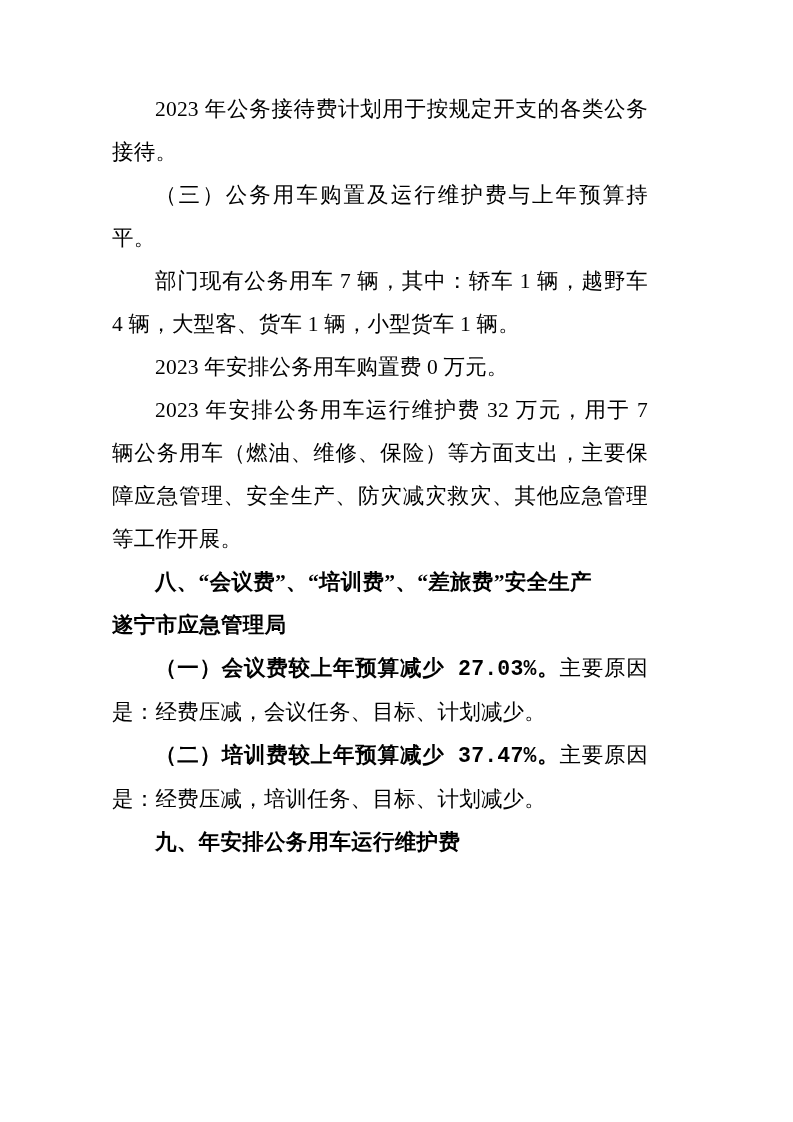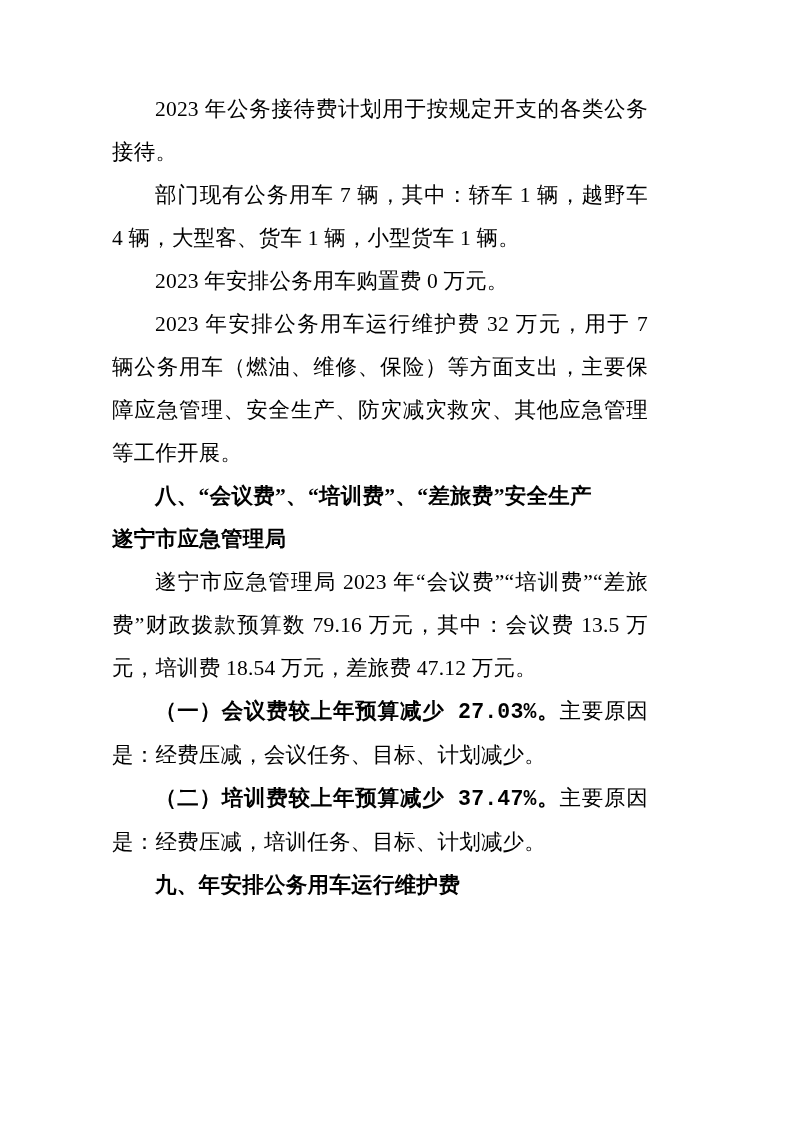--- a/index.html
+++ b/index.html
@@ -52,32 +52,32 @@
   }
 </style>
 </head>
 <body>
 
 <div class="page">
   <div class="doc-body">
 
     <p class="para">2023 年公务接待费计划用于按规定开支的各类公务接待。</p>
 
+    <p class="para">（三）公务用车购置及运行维护费与上年预算持平。</p>
 
     <p class="para">部门现有公务用车 7 辆，其中：轿车 1 辆，越野车 4 辆，大型客、货车 1 辆，小型货车 1 辆。</p>
 
     <p class="para">2023 年安排公务用车购置费 0 万元。</p>
 
     <p class="para">2023 年安排公务用车运行维护费 32 万元，用于 7 辆公务用车（燃油、维修、保险）等方面支出，主要保障应急管理、安全生产、防灾减灾救灾、其他应急管理等工作开展。</p>
 
     <p class="heading">八、“会议费”、“培训费”、“差旅费”安全生产</p>
 
     <p class="heading-cont">遂宁市应急管理局</p>
 
-    <p class="para">遂宁市应急管理局 2023 年“会议费”“培训费”“差旅费”财政拨款预算数 79.16 万元，其中：会议费 13.5 万元，培训费 18.54 万元，差旅费 47.12 万元。</p>
 
     <p class="para">
       <span class="b">（一）会议费较上年预算减少 27.03%。</span><span>主要原因是：经费压减，会议任务、目标、计划减少。</span>
     </p>
 
     <p class="para">
       <span class="b">（二）培训费较上年预算减少  37.47%。</span><span>主要原因是：经费压减，培训任务、目标、计划减少。</span>
     </p>
 
 

